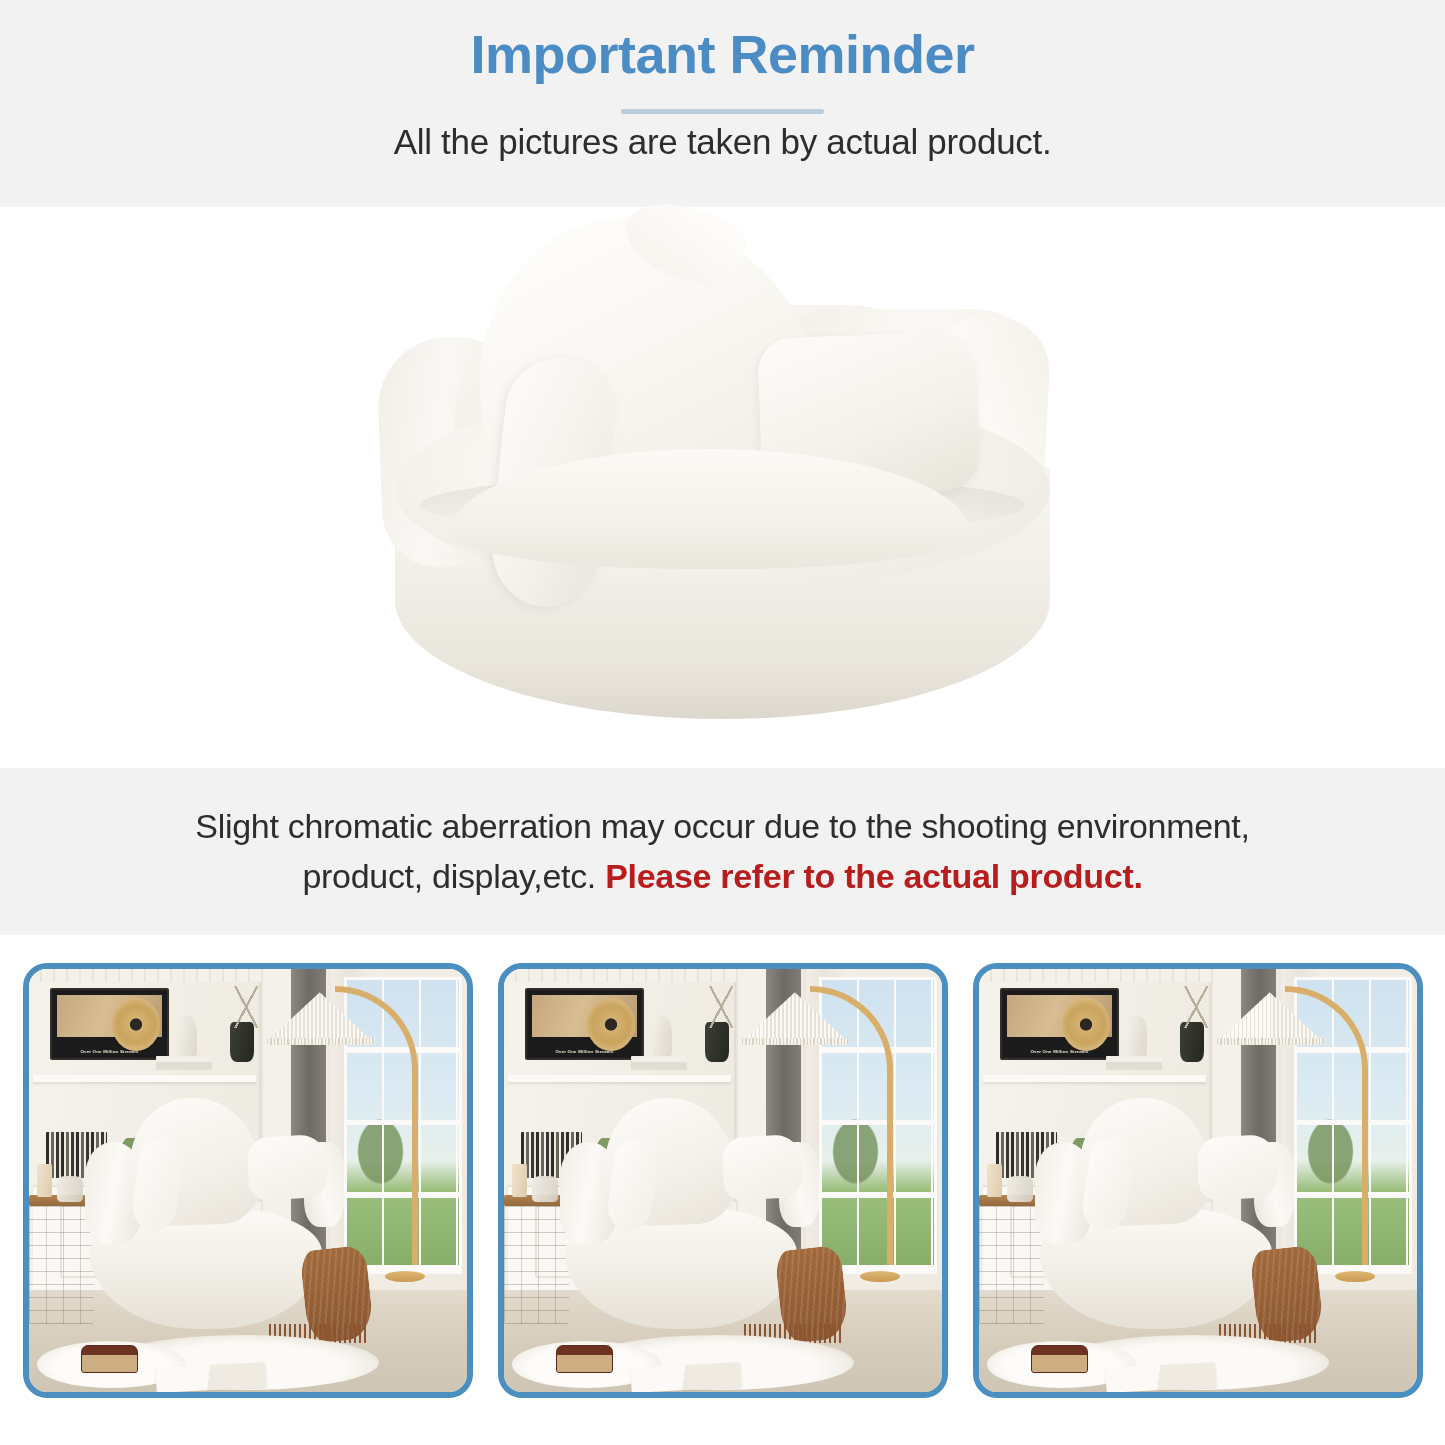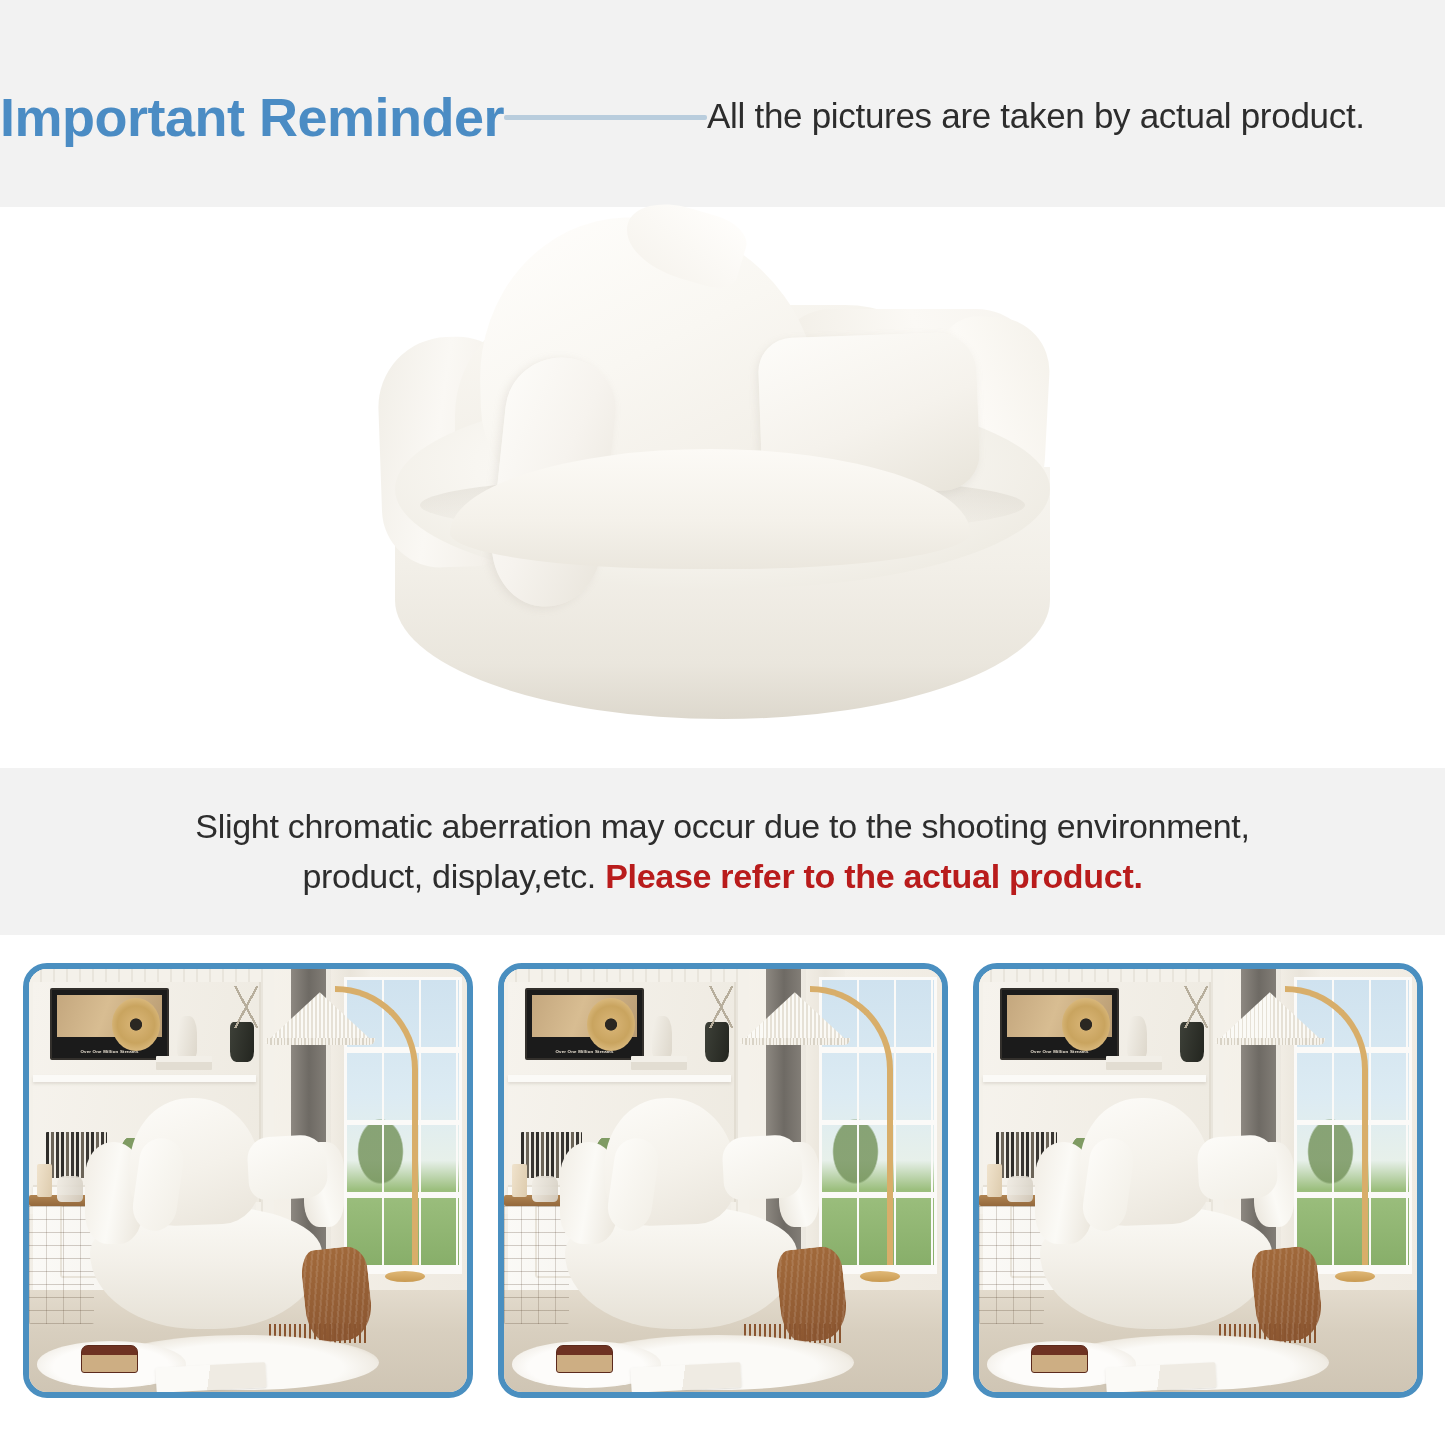--- a/index.html
+++ b/index.html
@@ -8,34 +8,34 @@
     font-family:"Liberation Sans", sans-serif;
     background:#ffffff;
     overflow:hidden;
     position:relative;
   }
 
   
   .header-band{
     position:absolute; left:0; top:0; width:1445px; height:207px;
     background:#f2f2f2;
-    display:flex; flex-direction:row; align-items:center;
+    display:flex; flex-direction:column; align-items:center;
   }
   .title{
     font-size:54px; font-weight:bold; color:#4b8cc4;
     letter-spacing:-0.5px; line-height:1;
     margin-top:27px;
   }
   .divider{
     width:203px; height:5px; background:#b9cddd;
     border-radius:2px; margin-top:28px;
   }
   .subtitle{
     font-size:35px; color:#2d2d2d; font-weight:normal;
-    margin-top:24px; letter-spacing:-0.3px;
+    margin-top:8px; letter-spacing:-0.3px;
   }
 
   
   .hero-band{
     position:absolute; left:0; top:207px; width:1445px; height:561px;
     background:#ffffff;
   }
   .hero-stage{
     position:absolute; left:360px; top:10px; width:730px; height:540px;
   }

